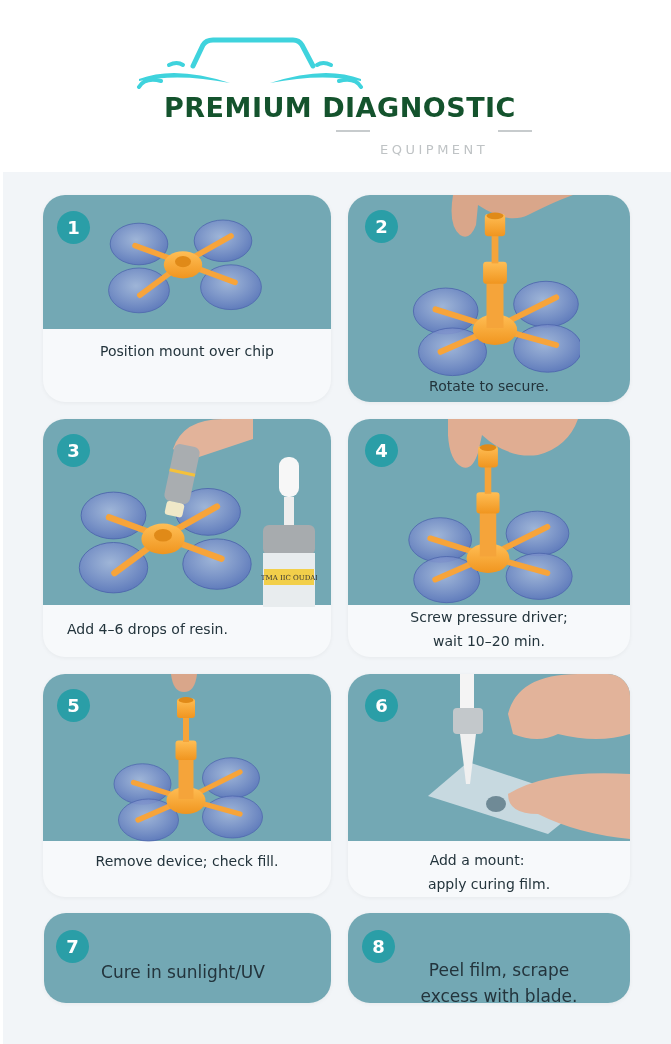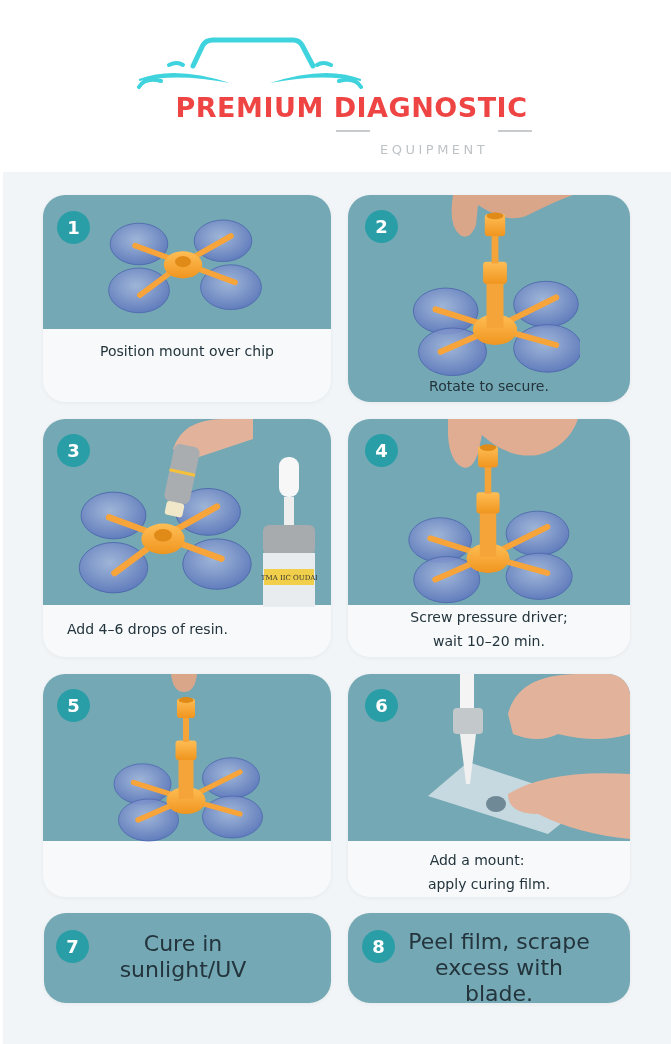--- a/index.html
+++ b/index.html
@@ -4,21 +4,21 @@
 <style>
   * { box-sizing: border-box; margin: 0; padding: 0; }
   html, body { width: 671px; height: 1044px; background: #ffffff; overflow: hidden; }
   body { position: relative; font-family: "DejaVu Sans", sans-serif; }
 
   .logo { position: absolute; left: 0; top: 0; width: 671px; height: 172px; }
   .logo svg.car { position: absolute; left: 135px; top: 37px; }
   .brand-title {
     position: absolute; left: 164px; top: 92px; width: 375px;
     font-family: "DejaVu Sans", sans-serif; font-weight: bold; font-size: 27px;
-    letter-spacing: 0.5px; color: #ef4444; white-space: nowrap; text-align: center;
+    letter-spacing: 0.5px; color: #14532d; white-space: nowrap;
   }
   .brand-sub {
     position: absolute; left: 336px; top: 122px; width: 200px; height: 18px;
     display: flex; align-items: center; gap: 10px;
   }
   .brand-sub .rule { height: 2px; width: 34px; background: #c7cbcd; }
   .brand-sub .txt { font-size: 13px; letter-spacing: 3.5px; color: #bfc3c5; font-family: "DejaVu Sans", sans-serif; margin-top: 37px; }
 
   .panel { position: absolute; left: 3px; top: 172px; width: 668px; height: 872px; background: #f2f5f8; }
 
@@ -38,22 +38,23 @@
     font-family: "DejaVu Sans", sans-serif;
   }
   .badge {
     position: absolute; width: 33px; height: 33px; border-radius: 50%;
     background: #2a9ea7; color: #ffffff; font-weight: bold; font-size: 18px;
     display: flex; align-items: center; justify-content: center;
     font-family: "DejaVu Sans", sans-serif;
   }
   .illus { position: absolute; }
   .small-card .text {
-    position: absolute; color: #23343c; font-size: 22px; line-height: 26px; text-align: center;
+    position: absolute; color: #23343c; font-size: 17px; line-height: 26px; text-align: center;
     font-family: "DejaVu Sans", sans-serif;
+    margin-top: 28px;
   }
 </style>
 </head>
 <body>
 
 <div class="logo">
   <svg class="car" width="230" height="52" viewBox="0 0 230 52">
     <g fill="none" stroke="#3fd3dd" stroke-linecap="round">
       <path d="M58 29 L68 8 Q71 3 78 3 L158 3 Q164 3 167 8 L178 29" stroke-width="5"></path>
     </g>
@@ -189,20 +190,23 @@
 <div class="card" style="left:43px; top:674px; width:288px; height:223px;">
   <div class="img" style="height:167px;">
     <svg class="illus" style="left:128px; top:0;" width="26" height="20" viewBox="0 0 26 20">
       <path d="M0 0 Q2 18 13 18 Q24 18 26 0 Z" fill="#d9a68a"></path>
     </svg>
     <svg class="illus" style="left:58px; top:20px;" width="170" height="150">
         <use href="#mountTall"></use>
       </svg>
   </div>
   <div class="badge" style="left:14px; top:15px;">5</div>
+  <div class="caption" style="top:175px;">
+    <div>Remove device; check fill.</div>
+  </div>
 </div>
 
 <div class="card" style="left:348px; top:674px; width:282px; height:223px;">
   <div class="img" style="height:167px;">
     <svg class="illus" style="left:50px; top:0;" width="232" height="167" viewBox="0 0 232 167">
       <polygon points="30,122 70,88 190,128 150,160" fill="#d6e2e8" opacity="0.85"></polygon>
       <ellipse cx="98" cy="130" rx="10" ry="8" fill="#6f8a96"></ellipse>
       <path d="M110 40 Q120 0 180 0 L232 0 L232 60 Q200 70 160 60 Q140 70 115 60 Z" fill="#e2b39a"></path>
       <rect x="62" y="0" width="14" height="36" fill="#f4f4f4"></rect>
       <rect x="55" y="34" width="30" height="26" rx="4" fill="#c3c8cb"></rect>

